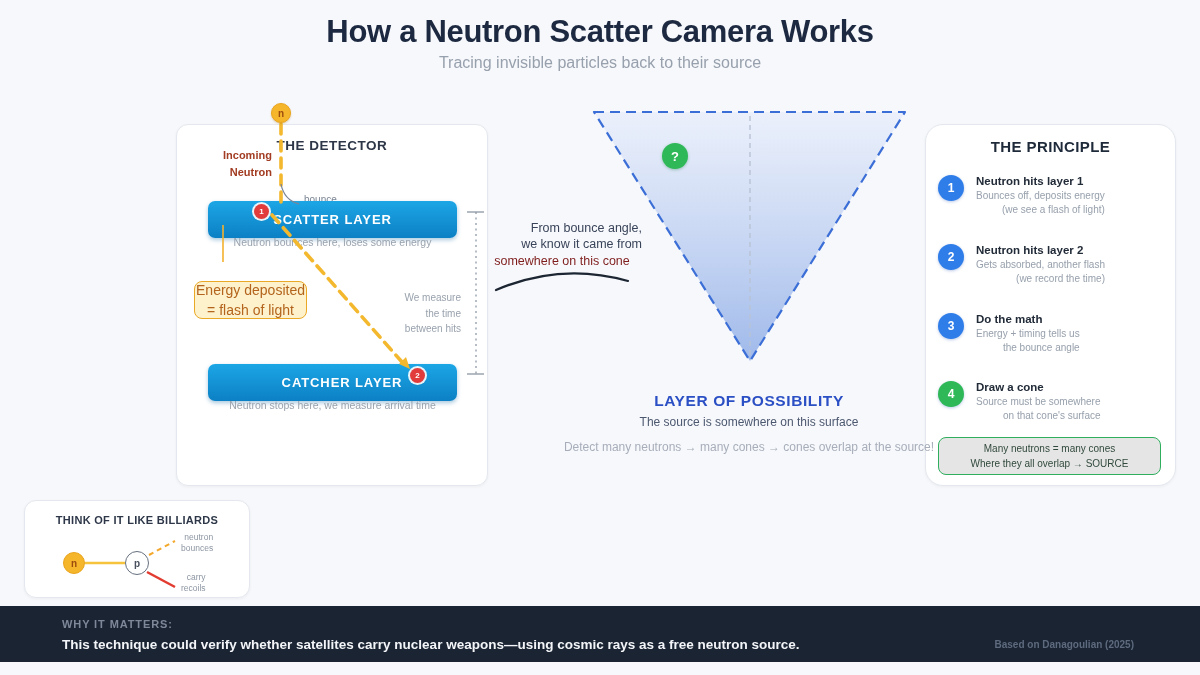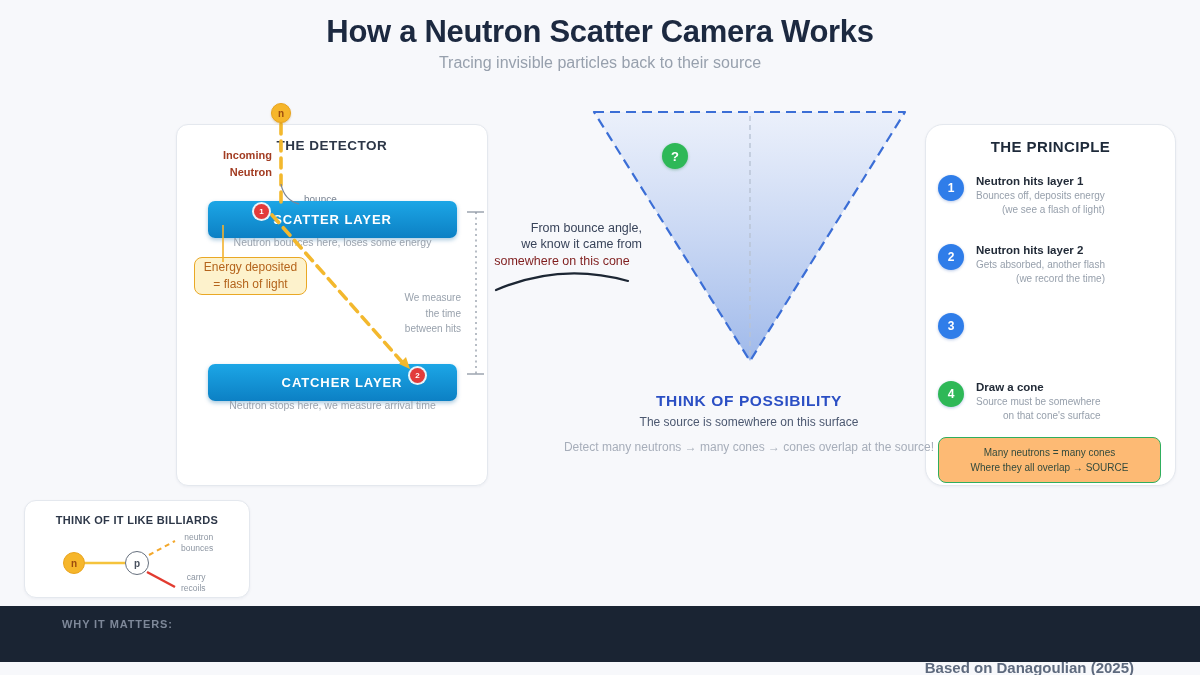--- a/index.html
+++ b/index.html
@@ -59,24 +59,24 @@
   }
   #scatter-bar { top:76px; }
   #catcher-bar { top:239px;padding-left:19px; }
   .layer-caption {
     position:absolute; left:31px; width:249px; text-align:center;
     font-size:10.5px; color:#99a2ad;
   }
   #scatter-caption { top:111px; }
   #catcher-caption { top:274px; }
   .energy-note {
-    position:absolute; left:17px; top:132px; width:113px; height:38px;
+    position:absolute; left:17px; top:156px; width:113px; height:38px;
     background:#fdf2cc; border:1.5px solid #e9a825; border-radius:8px;
     display:flex; align-items:center; justify-content:center; text-align:center;
-    font-size:12px; color:#b4641c; line-height:1.45;
+    font-size:14px; color:#b4641c; line-height:1.45;
   }
   .time-note {
     position:absolute; right:26px; top:165px; text-align:right;
     font-size:10px; color:#99a2ad; line-height:1.55;
   }
 
   
   .particle, .hit-badge, .q-badge, .step-num {
     position:absolute; border-radius:50%;
     display:flex; align-items:center; justify-content:center;
@@ -132,22 +132,22 @@
     position:relative; flex:0 0 26px; width:26px; height:26px;
     color:#fff; font-size:12px;
     box-shadow:0 1px 3px rgba(30,80,180,0.3);
   }
   .step-num.blue { background:#2f7de9; }
   .step-num.green { background:#2eb857; }
   .step-title { font-size:11.5px; font-weight:700; color:#222b38; margin-bottom:2px; }
   .step-desc { font-size:10px; color:#97a0ac; line-height:1.35; }
   #step-0 { top:50px; } #step-1 { top:119px; } #step-2 { top:188px; } #step-3 { top:256px; }
   .summary-box {
-    position:absolute; left:12px; right:14px; top:312px; height:46px;
-    background:#fdba74; border:1.5px solid #2fae5e; border-radius:8px;
+    position:absolute; left:12px; right:14px; top:312px; height:38px;
+    background:#e5e5e5; border:1.5px solid #2fae5e; border-radius:8px;
     display:flex; align-items:center; justify-content:center; text-align:center;
     font-size:10px; color:#31493c; line-height:1.55;
   }
 
   
   .billiard-label {
     position:absolute; font-size:8.5px; color:#8d96a2; line-height:1.25; z-index:2;
   }
   #bounce-label { left:181px; top:532px; }
   #recoil-label { left:181px; top:572px; }
@@ -160,21 +160,21 @@
   .footer-kicker {
     position:absolute; left:62px; top:12px;
     font-size:11px; color:#7e8899; letter-spacing:0.9px;
   }
   .footer-text {
     position:absolute; left:62px; top:31px;
     font-size:13.5px; color:#f3f5f8;
   }
   .footer-credit {
     position:absolute; right:66px; top:33px;
-    font-size:15px; color:#5e6a7e;margin-top:20px;
+    font-size:10px; color:#5e6a7e;
   }
 
   
   #overlay { position:absolute; left:0; top:0; z-index:5; pointer-events:none; }
 </style>
 </head>
 <body>
 
 <h1 class="page-title">How a Neutron Scatter Camera Works</h1>
 <div class="page-subtitle">Tracing invisible particles back to their source</div>
@@ -198,21 +198,21 @@
     <span>CATCHER LAYER</span>
   </div>
   <div class="layer-caption" id="catcher-caption">Neutron stops here, we measure arrival time</div>
 </div>
 
 <div class="cone-annotation">
   <div class="pre">From bounce angle,
 we know it came from</div>
   <div class="hl">somewhere on this cone</div>
 </div>
-<div class="cone-title">THINK OF POSSIBILITY</div>
+<div class="cone-title">LAYER OF POSSIBILITY</div>
 <div class="cone-subtitle">The source is somewhere on this surface</div>
 <div class="cone-footnote">Detect many neutrons → many cones → cones overlap at the source!</div>
 
 <div class="card" id="principle-panel">
   <div class="panel-heading" style="font-size:15px; letter-spacing:0.4px; color:#1e2a3a;">THE PRINCIPLE</div>
 
   <div class="step" id="step-0">
     <div class="step-num blue">1</div>
     <div>
       <div class="step-title">Neutron hits layer 1</div>
@@ -223,20 +223,25 @@
   <div class="step" id="step-1">
     <div class="step-num blue">2</div>
     <div>
       <div class="step-title">Neutron hits layer 2</div>
       <div class="step-desc pre">Gets absorbed, another flash
 (we record the time)</div>
     </div>
   </div>
   <div class="step" id="step-2">
     <div class="step-num blue">3</div>
+    <div>
+      <div class="step-title">Do the math</div>
+      <div class="step-desc pre">Energy + timing tells us
+the bounce angle</div>
+    </div>
   </div>
   <div class="step" id="step-3">
     <div class="step-num green">4</div>
     <div>
       <div class="step-title">Draw a cone</div>
       <div class="step-desc pre">Source must be somewhere
 on that cone's surface</div>
     </div>
   </div>
 
@@ -285,14 +290,15 @@
 
 <div class="particle" id="incoming-neutron">n</div>
 <div class="hit-badge" id="hit-badge-1">1</div>
 <div class="hit-badge" id="hit-badge-2">2</div>
 <div class="q-badge">?</div>
 <div class="particle" id="billiard-n">n</div>
 <div class="particle" id="billiard-p">p</div>
 
 <div class="footer">
   <div class="footer-kicker">WHY IT MATTERS:</div>
+  <div class="footer-text">This technique could verify whether satellites carry nuclear weapons—using cosmic rays as a free neutron source.</div>
   <div class="footer-credit">Based on Danagoulian (2025)</div>
 </div>
 
 </body></html>

